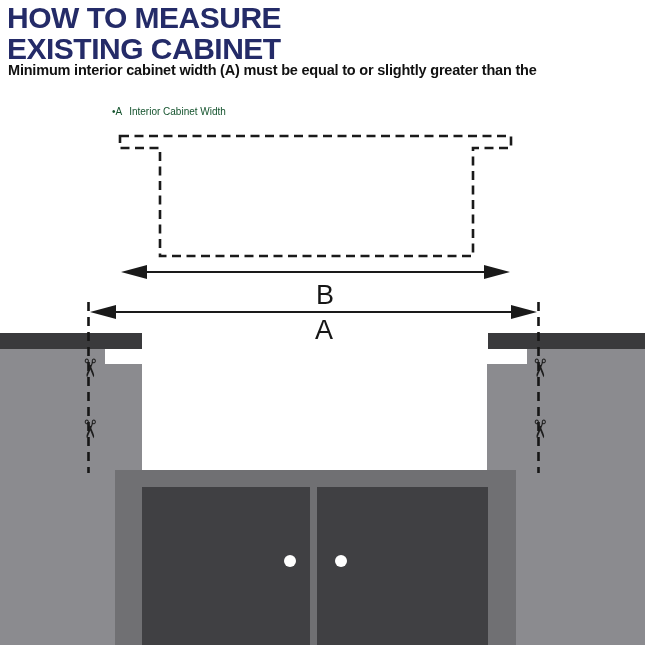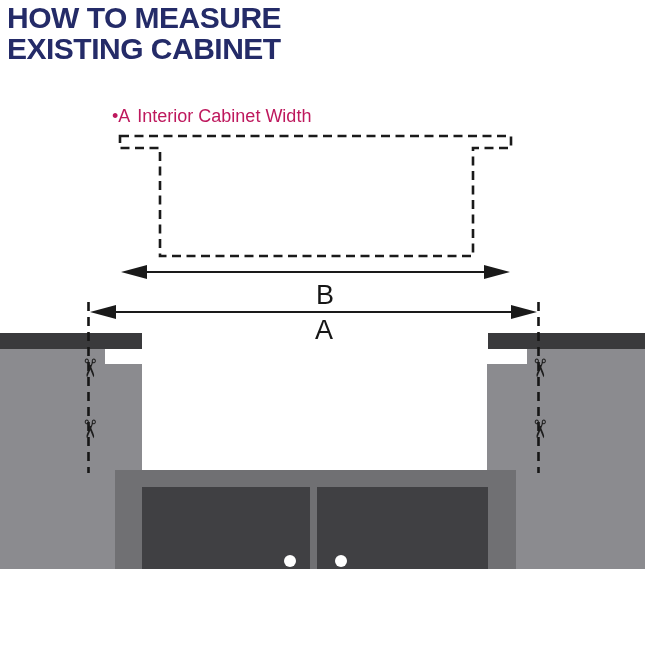--- a/index.html
+++ b/index.html
@@ -1,38 +1,38 @@
 <!DOCTYPE html>
 <html><head>
 <meta charset="utf-8">
 <style>
   html,body{margin:0;padding:0;background:#ffffff;}
   .page{
     position:relative;
-    width:645px;height:569px;
+    width:645px;height:645px;
     background:#ffffff;
     overflow:hidden;
     font-family:"Liberation Sans","DejaVu Sans",sans-serif;
   }
   .title{
     position:absolute;left:7px;top:2px;
     font-size:30px;line-height:31px;font-weight:800;
     letter-spacing:-0.5px;
     color:#242b68;
   }
   .subtitle{
     position:absolute;left:8px;top:61px;
     font-size:14.5px;line-height:19px;font-weight:700;
     letter-spacing:-0.2px;
     color:#111111;
     width:560px;
   }
   .legend{
     position:absolute;top:106px;left:0;width:645px;height:20px;
-    font-size:18px;color:#be185d;
+    font-size:10px;color:#14532d;
   }
   .legend-item{position:absolute;top:0;white-space:nowrap;}
   .legend-item .marker{margin-right:7px;}
   .legend-a{left:112px;}
   .legend-b{left:317px;}
   .dim-label{
     position:absolute;
     font-size:27px;line-height:27px;font-weight:400;color:#161616;
     transform:translateX(-50%);
   }
@@ -53,21 +53,21 @@
 <body>
 
 <div class="page">
 
   <div class="title">
     <div>HOW TO MEASURE</div>
     <div>EXISTING CABINET</div>
   </div>
 
   <div class="subtitle">
-    <br>
+    <span>Minimum interior cabinet width (A) must be equal to or slightly greater than the</span><br>
   </div>
 
   <div class="legend">
     <span class="legend-item legend-a">
       <span class="marker">•A</span><span>Interior Cabinet Width</span>
     </span>
   </div>
 
   <svg class="diagram" width="645" height="645" viewBox="0 0 645 645">
 

